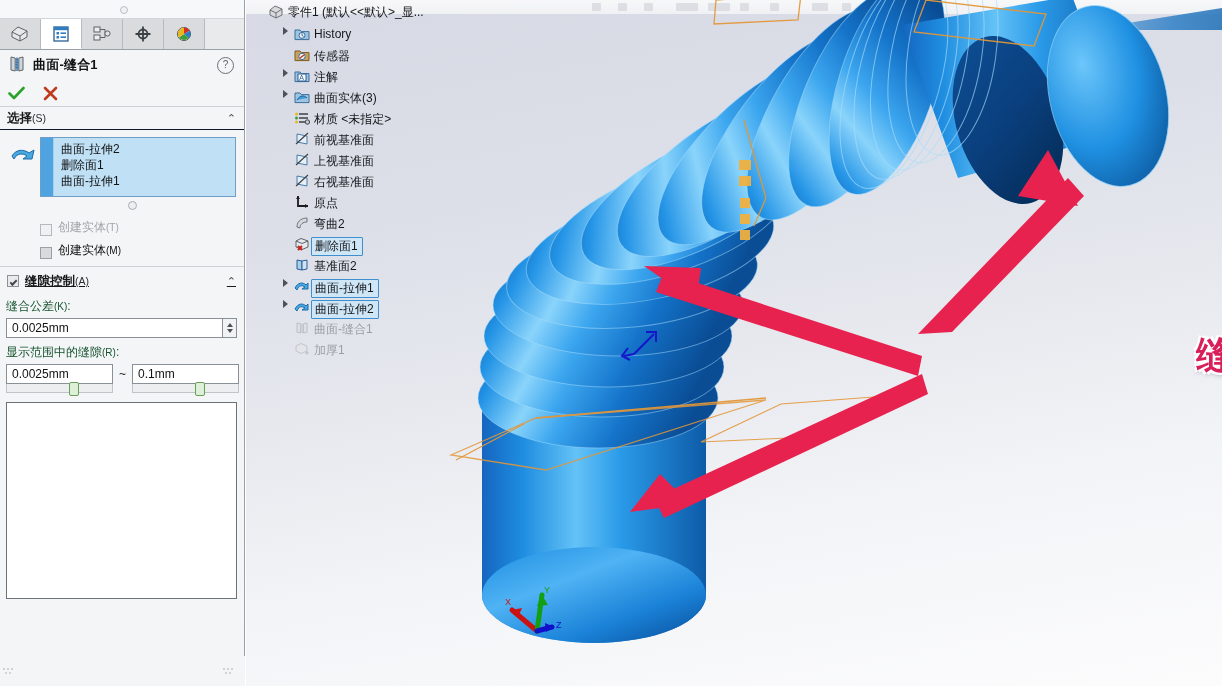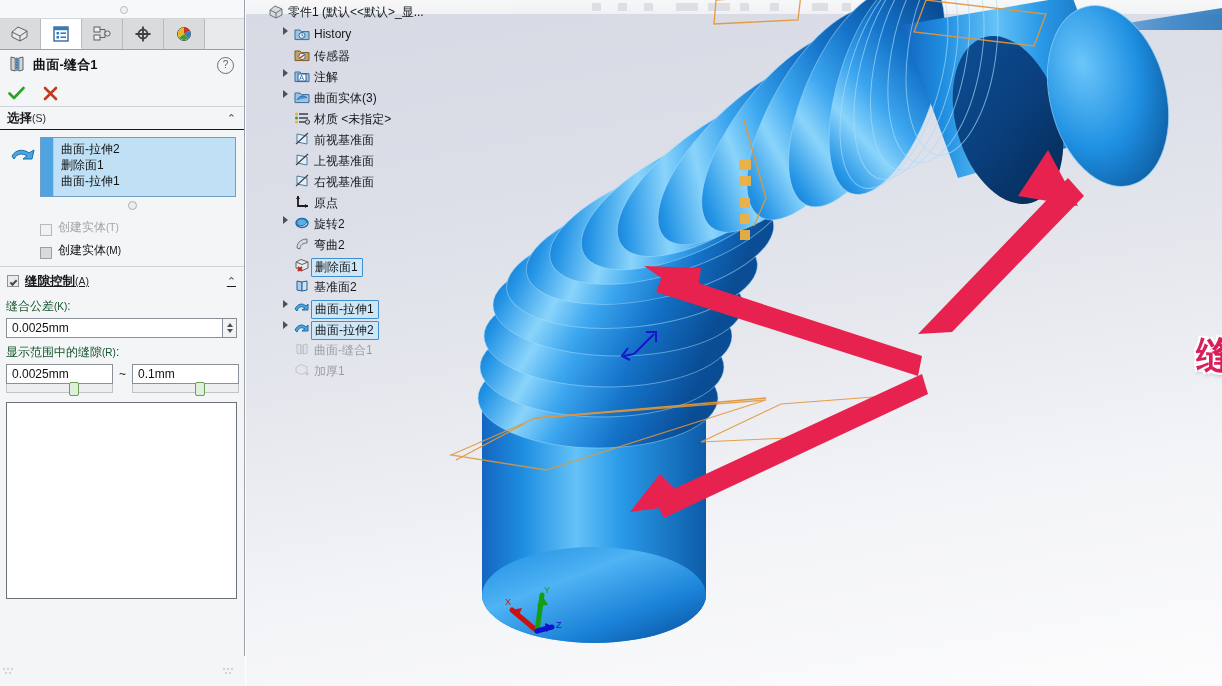--- a/index.html
+++ b/index.html
@@ -433,32 +433,20 @@
           <span class="ico">
             <svg width="16" height="14" viewBox="0 0 16 14">
               <path d="M4 1 L4 11 L14 11" fill="none" stroke="#1c1c1c" stroke-width="1.8"></path>
               <path d="M4 1 L2 4 L6 4 Z" fill="#1c1c1c"></path>
               <path d="M14 11 L11 9 L11 13 Z" fill="#1c1c1c"></path>
             </svg>
           </span>
           <span class="nm">原点</span>
         </div>
         <div class="tnode indent">
-          <span class="arw">
-            <i></i>
-          </span>
-          <span class="ico">
-            <svg width="16" height="14" viewBox="0 0 16 14">
-              <ellipse cx="8" cy="7" rx="6" ry="4.5" fill="none" stroke="#1c6aa8" stroke-width="1.4"></ellipse>
-              <path d="M3 5 C5 2, 11 2, 13 6 C11 10, 5 11, 3 8 Z" fill="#5cb0e4" stroke="#1c6aa8"></path>
-            </svg>
-          </span>
-          <span class="nm">旋转2</span>
-        </div>
-        <div class="tnode indent">
           <span class="arw"></span>
           <span class="ico">
             <svg width="16" height="14" viewBox="0 0 16 14">
               <path d="M3 11 C3 4, 9 2, 13 2 L13 6 C9 6, 6 8, 6 12 Z" fill="#d6dade" stroke="#6d7277"></path>
             </svg>
           </span>
           <span class="nm">弯曲2</span>
         </div>
         <div class="tnode indent sel">
           <span class="arw"></span>

